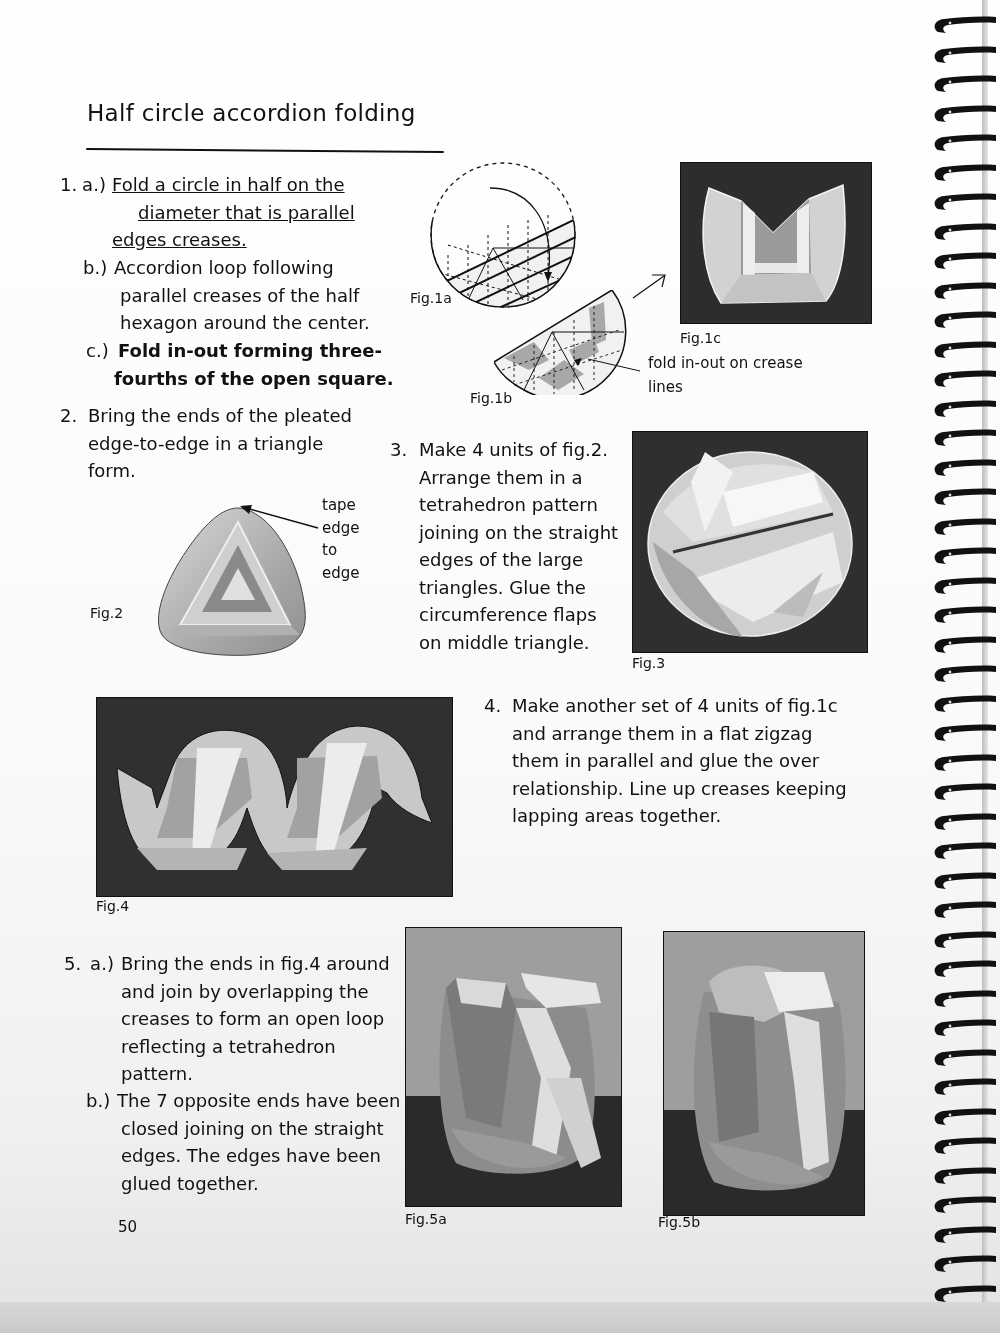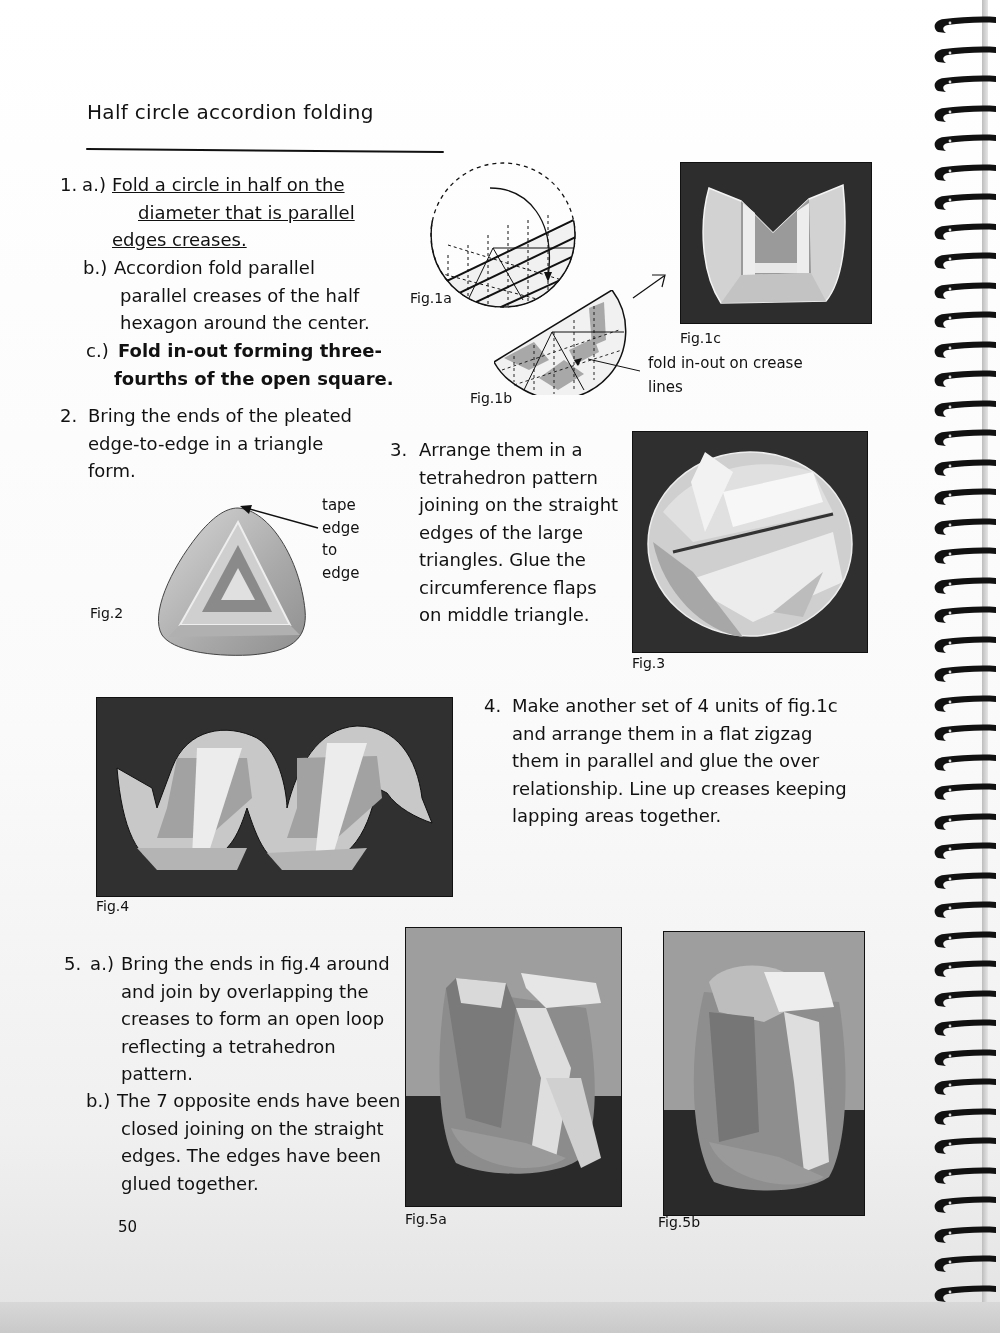--- a/index.html
+++ b/index.html
@@ -17,21 +17,21 @@
       position: absolute; top: 0; left: 982px; width: 6px; height: 1310px;
       background: linear-gradient(90deg, #bdbdbd, #e6e6e6);
     }
     .spiral {
       position: absolute; top: 14px; left: 930px; width: 70px; height: 1300px;
     }
     .coil {
       position: absolute; left: 0; width: 66px; height: 20px;
     }
     .t { position: absolute; font-size: 18px; line-height: 27.5px; white-space: nowrap; letter-spacing: 0.1px; }
-    .title { position: absolute; left: 87px; top: 100px; font-size: 20px; letter-spacing: 0.3px; }
+    .title { position: absolute; left: 87px; top: 100px; font-size: 23px; letter-spacing: 0.3px; }
     .title-rule {
       position: absolute; left: 86px; top: 148px; width: 358px; height: 2px;
       background: #111; transform: rotate(0.5deg); transform-origin: left center;
       border-radius: 1px;
     }
     .cap { position: absolute; font-size: 14px; white-space: nowrap; }
     .photo {
       position: absolute; background: #2e2e2e; border: 1px solid #111; overflow: hidden;
     }
     .photo svg { position: absolute; left: 0; top: 0; width: 100%; height: 100%; }
@@ -230,21 +230,21 @@
 <div>
   <span class="t" style="left:60px;top:171px;">1.</span>
   <span class="t" style="left:82px;top:171px;">a.)</span>
   <div class="list" style="left:112px;top:171px;text-decoration:underline;">
     <span class="line">Fold a circle in half on the</span>
     <span class="line" style="padding-left:26px">diameter that is parallel</span>
     <span class="line" style="padding-left:0">edges creases.</span>
   </div>
   <span class="t" style="left:83px;top:254px;">b.)</span>
   <div class="list" style="left:114px;top:254px;">
-    <span class="line">Accordion fold parallel</span>
+    <span class="line">Accordion loop following</span>
     <span class="line" style="padding-left:6px">parallel creases of the half</span>
     <span class="line" style="padding-left:6px">hexagon around the center.</span>
   </div>
   <span class="t" style="left:86px;top:337px;">c.)</span>
   <div class="list" style="left:118px;top:337px;font-weight:bold;">
     <span class="line">Fold in-out forming three-</span>
     <span class="line" style="padding-left:-2px;margin-left:-4px">fourths of the open square.</span>
   </div>
 </div>
 
@@ -374,20 +374,21 @@
 </div>
 <span class="cap" style="left:680px;top:330px;">Fig.1c</span>
 <div class="list" style="left:648px;top:351px;">
   <span class="line" style="font-size:15px;height:24px;line-height:24px">fold in-out on crease</span>
   <span class="line" style="font-size:15px;height:24px;line-height:24px">lines</span>
 </div>
 
 <div>
   <span class="t" style="left:390px;top:436px;">3.</span>
   <div class="list" style="left:419px;top:436px;">
+    <span class="line">Make 4 units of fig.2.</span>
     <span class="line">Arrange them in a</span>
     <span class="line">tetrahedron pattern</span>
     <span class="line">joining on the straight</span>
     <span class="line">edges of the large</span>
     <span class="line">triangles. Glue the</span>
     <span class="line">circumference flaps</span>
     <span class="line">on middle triangle.</span>
   </div>
 </div>
 

